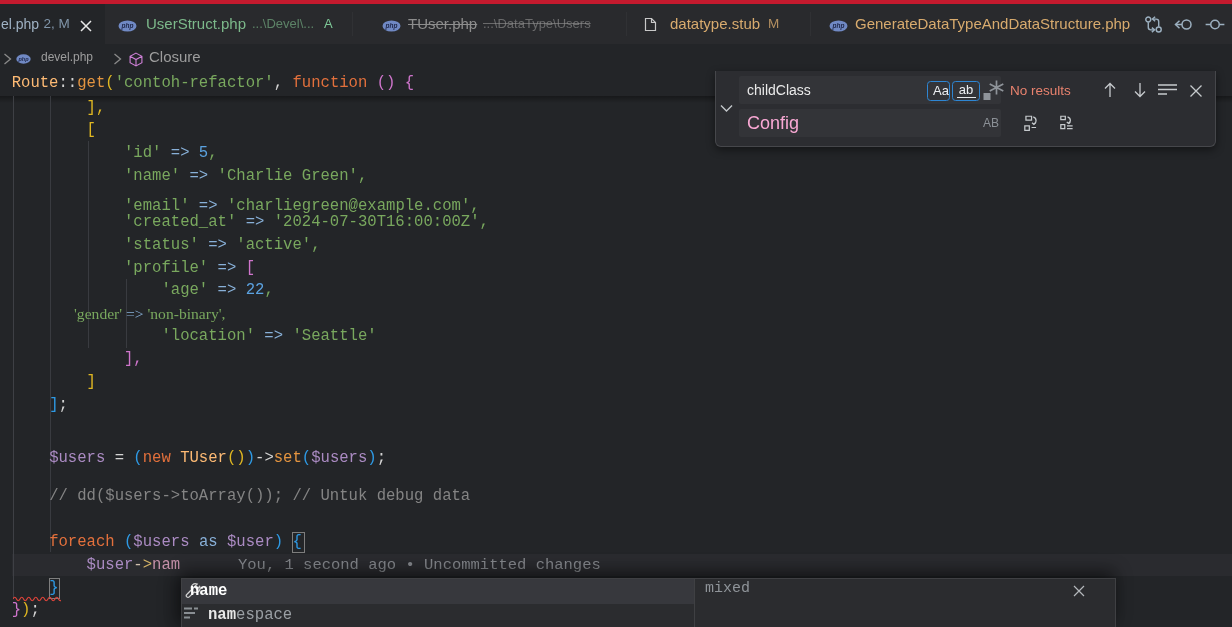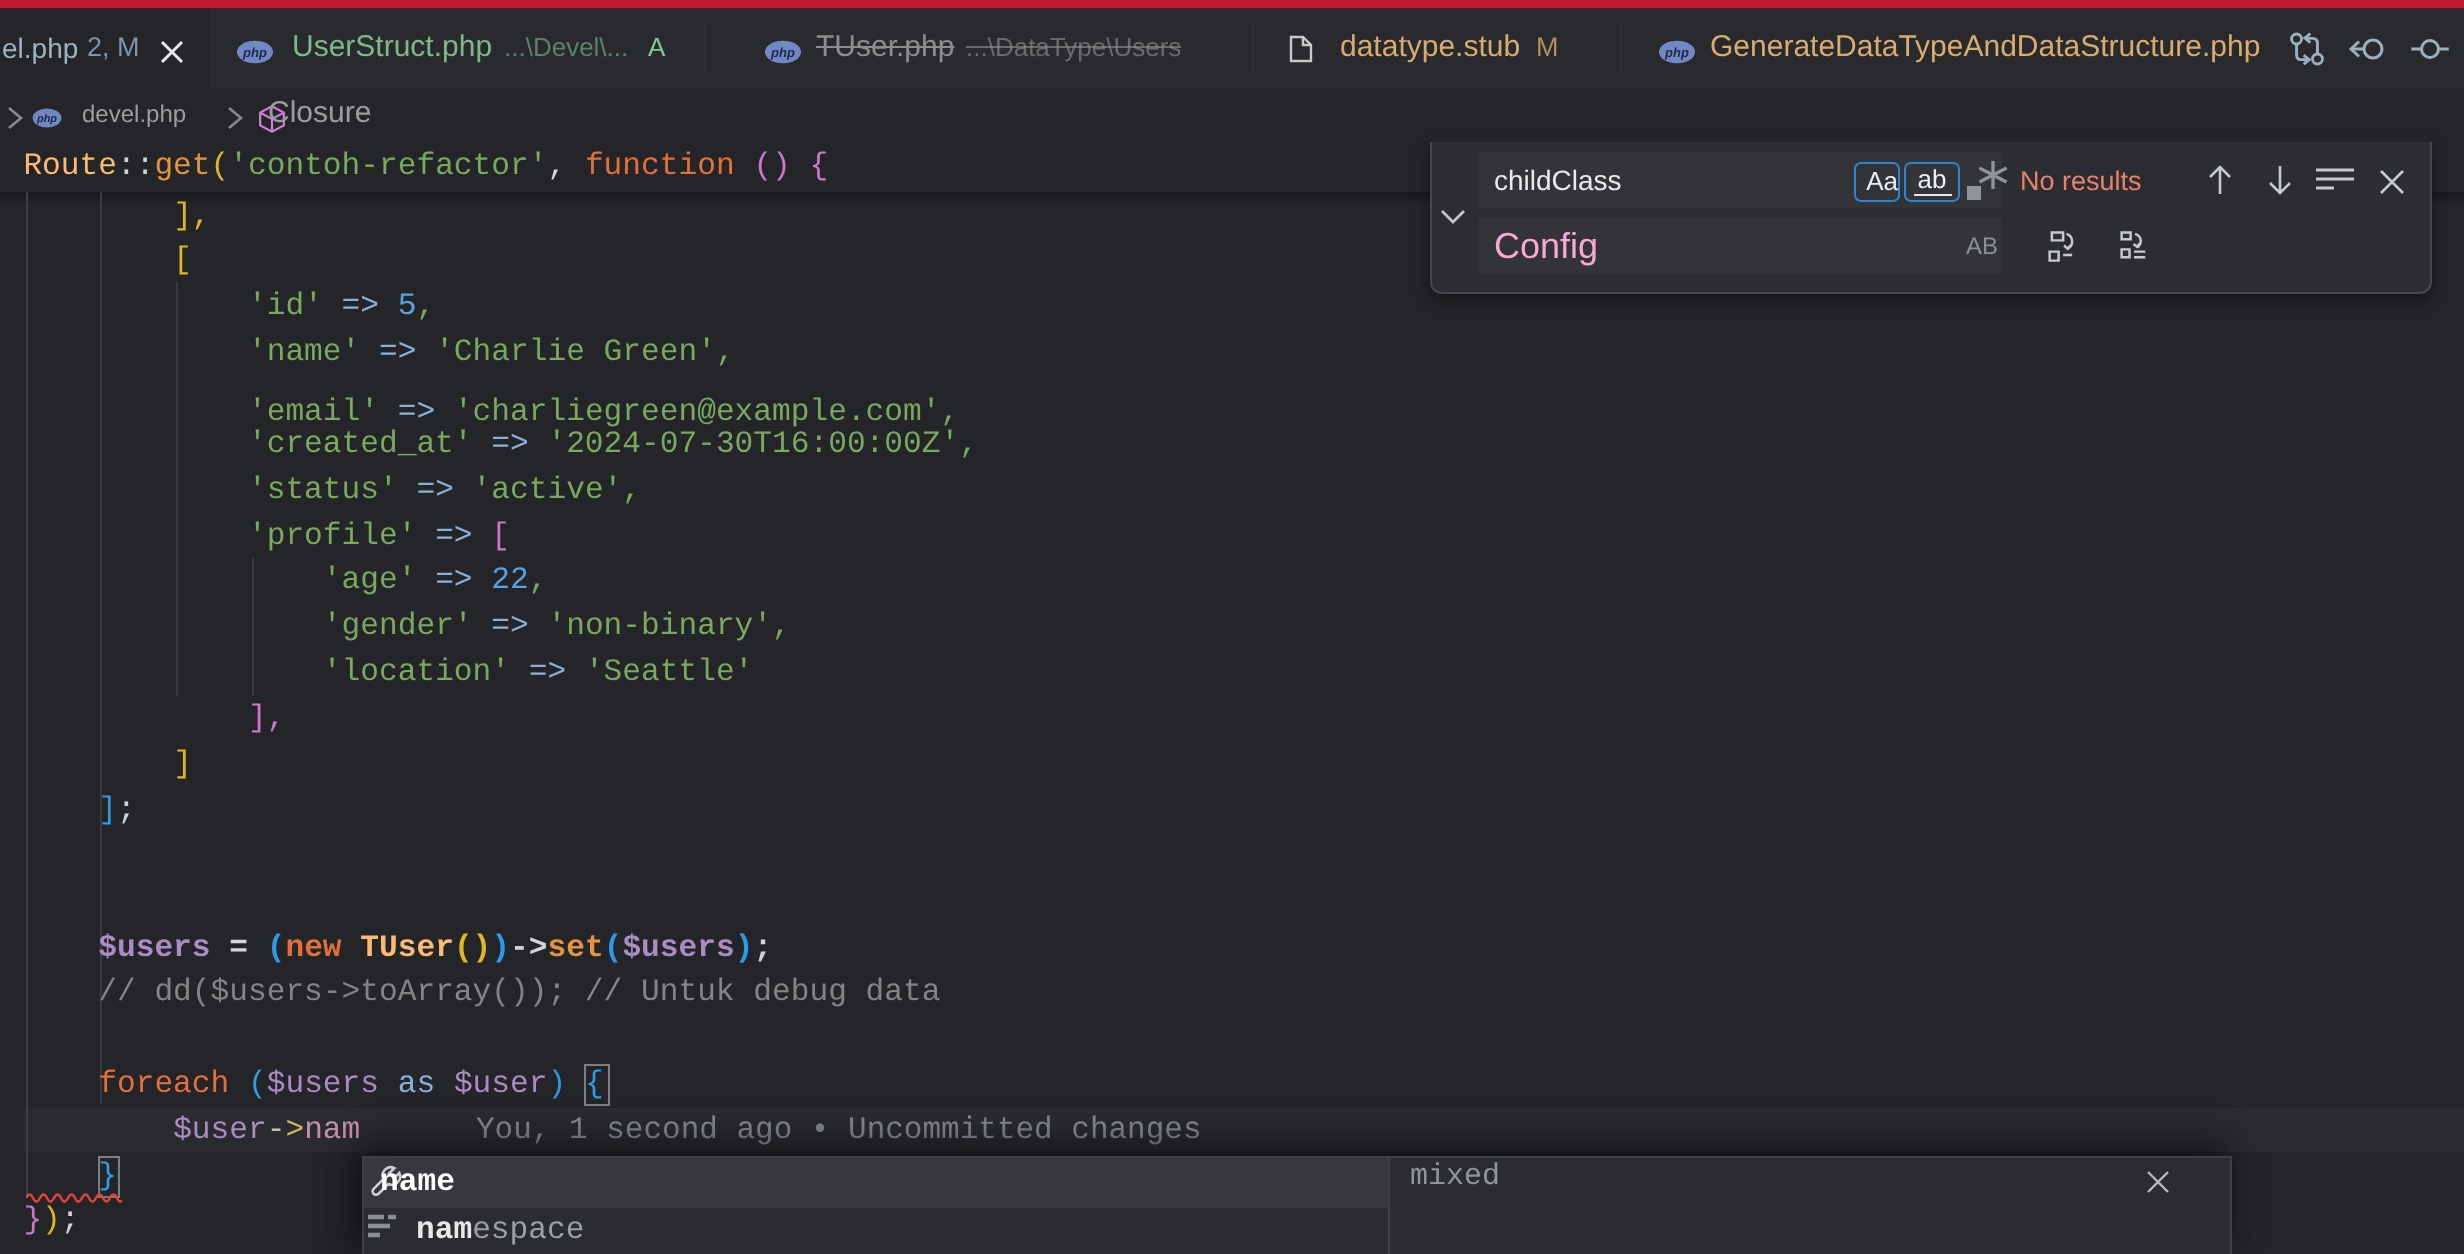--- a/index.html
+++ b/index.html
@@ -87,47 +87,47 @@
         <ellipse cx="7.5" cy="5" rx="7.2" ry="4.7" fill="#7089c4"></ellipse>
         <text x="7.5" y="7" font-size="5.5" font-weight="bold" font-style="italic" text-anchor="middle" fill="#1e2749" font-family="Liberation Sans">php</text>
       </svg>
   <div class="abs sans" style="left:41px;top:44px;height:26px;line-height:26px;font-size:12px;color:#9d9d9d">devel.php</div>
   <svg class="abs" style="left:113px;top:53px" width="9" height="12" viewBox="0 0 9 12">
         <path d="M1.5 1 L7.5 6 L1.5 11" fill="none" stroke="#8a8a8a" stroke-width="1.3"></path>
       </svg>
   <svg class="abs" style="left:128px;top:52px" width="16" height="15" viewBox="0 0 16 16">
         <path d="M8 1.2 L14.3 4.6 L14.3 11.4 L8 14.8 L1.7 11.4 L1.7 4.6 Z M1.7 4.6 L8 8 L14.3 4.6 M8 8 L8 14.8" fill="none" stroke="#cc7fd4" stroke-width="1.2"></path>
       </svg>
-  <div class="abs sans" style="left:134px;top:44px;height:26px;line-height:26px;font-size:15px;color:#9d9d9d">Closure</div>
+  <div class="abs sans" style="left:149px;top:44px;height:26px;line-height:26px;font-size:15px;color:#9d9d9d">Closure</div>
 </div>
 
   <div class="abs" style="left:0;top:70px;width:1232px;height:26px;background:#232528"></div>
   <div class="abs" style="left:0;top:96px;width:1232px;height:7px;background:linear-gradient(rgba(0,0,0,0.35),rgba(0,0,0,0))"></div>
   <div class="line" style="top:71.5px;"><span class="c">Route</span><span class="w">::</span><span class="m">get</span><span class="b1">(</span><span class="s">'contoh-refactor'</span><span class="w">, </span><span class="k">function</span><span class="w"> </span><span class="b2">()</span><span class="w"> </span><span class="b2">{</span></div>
   <div id="code">
   <div class="abs" style="left:12px;top:554px;width:1220px;height:22px;background:#2a2b2f"></div>
   <div class="guide" style="left:12.8px;top:96px;height:503px;background:#3e4045"></div>
   <div class="guide" style="left:50.3px;top:96px;height:456px"></div>
   <div class="guide" style="left:88px;top:141.4px;height:206.6px"></div>
   <div class="guide" style="left:125.8px;top:278.6px;height:69.4px"></div>
   <div class="line" style="top:96.6px;">        <span class="b1">],</span></div>
   <div class="line" style="top:119.4px;">        <span class="b1">[</span></div>
   <div class="line" style="top:142.3px;">            <span class="s">'id'</span> <span class="a">=&gt;</span> <span class="n">5</span><span class="s">,</span></div>
   <div class="line" style="top:165.2px;">            <span class="s">'name'</span> <span class="a">=&gt;</span> <span class="s">'Charlie Green',</span></div>
   <div class="line" style="top:195px;">            <span class="s">'email'</span> <span class="a">=&gt;</span> <span class="s">'charliegreen@example.com',</span></div>
   <div class="line" style="top:210.8px;">            <span class="s">'created_at'</span> <span class="a">=&gt;</span> <span class="s">'2024-07-30T16:00:00Z',</span></div>
   <div class="line" style="top:233.7px;">            <span class="s">'status'</span> <span class="a">=&gt;</span> <span class="s">'active',</span></div>
   <div class="line" style="top:256.6px;">            <span class="s">'profile'</span> <span class="a">=&gt;</span> <span class="b2">[</span></div>
   <div class="line" style="top:279.4px;">                <span class="s">'age'</span> <span class="a">=&gt;</span> <span class="n">22</span><span class="s">,</span></div>
-  <div class="line" style="top:302.2px;">                <span class="s">'gender'</span> <span class="a">=&gt;</span> <span class="s">'non-binary',</span></div>
+  <div class="line" style="top:302.2px;font-family:Liberation Serif, serif;">                <span class="s">'gender'</span> <span class="a">=&gt;</span> <span class="s">'non-binary',</span></div>
   <div class="line" style="top:325.1px;">                <span class="s">'location'</span> <span class="a">=&gt;</span> <span class="s">'Seattle'</span></div>
   <div class="line" style="top:348.0px;">            <span class="b2">],</span></div>
   <div class="line" style="top:370.8px;">        <span class="b1">]</span></div>
   <div class="line" style="top:393.6px;">    <span class="b3">]</span><span class="w">;</span></div>
-  <div class="line" style="top:463px;font-weight:bold;">    <span class="v">$users</span><span class="w"> = </span><span class="b3">(</span><span class="k">new</span> <span class="c">TUser</span><span class="b1">()</span><span class="b3">)</span><span class="w">-&gt;</span><span class="m">set</span><span class="b3">(</span><span class="v">$users</span><span class="b3">)</span><span class="w">;</span></div>
+  <div class="line" style="top:447px;">    <span class="v">$users</span><span class="w"> = </span><span class="b3">(</span><span class="k">new</span> <span class="c">TUser</span><span class="b1">()</span><span class="b3">)</span><span class="w">-&gt;</span><span class="m">set</span><span class="b3">(</span><span class="v">$users</span><span class="b3">)</span><span class="w">;</span></div>
   <div class="line" style="top:485.1px;">    <span class="cm">// dd($users-&gt;toArray()); // Untuk debug data</span></div>
   <div class="line" style="top:530.8px;">    <span class="k">foreach</span> <span class="b3">(</span><span class="v">$users</span> <span class="a">as</span> <span class="v">$user</span><span class="b3">)</span> <span class="b3">{</span></div>
   <div class="line" style="top:553.6px;">        <span class="v">$user</span><span style="color:#d0c0ae">-</span><span style="color:#d2b165">&gt;</span><span style="color:#c490a9">nam</span></div>
   <div class="line" style="top:576.5px;">    <span class="b3">}</span></div>
   <div class="line" style="top:599.3px;"><span class="b2">}</span><span class="b1">)</span><span class="w">;</span></div>
   <div class="abs" style="left:238px;top:553.6px;height:23px;line-height:23px;font-size:15.5px;color:#85888d;white-space:pre;">You, 1 second ago • Uncommitted changes</div>
   <div class="abs" style="left:292px;top:531.8px;width:13px;height:21px;border:1px solid #7e7e7e;box-sizing:border-box"></div>
   <div class="abs" style="left:48.5px;top:577.5px;width:11px;height:21px;border:1px solid #7e7e7e;box-sizing:border-box"></div>
   <svg class="abs" style="left:12.5px;top:595.0px" width="48" height="8">
         <path d="M0 4 Q1.8 0.5 3.5 4 Q5.2 7.5 7.0 4 Q8.8 0.5 10.5 4 Q12.2 7.5 14.0 4 Q15.8 0.5 17.5 4 Q19.2 7.5 21.0 4 Q22.8 0.5 24.5 4 Q26.2 7.5 28.0 4 Q29.8 0.5 31.5 4 Q33.2 7.5 35.0 4 Q36.8 0.5 38.5 4 Q40.2 7.5 42.0 4 Q43.8 0.5 45.5 4 Q47.2 7.5 49.0 4" stroke="#e0443a" stroke-width="1.2" fill="none"></path>

